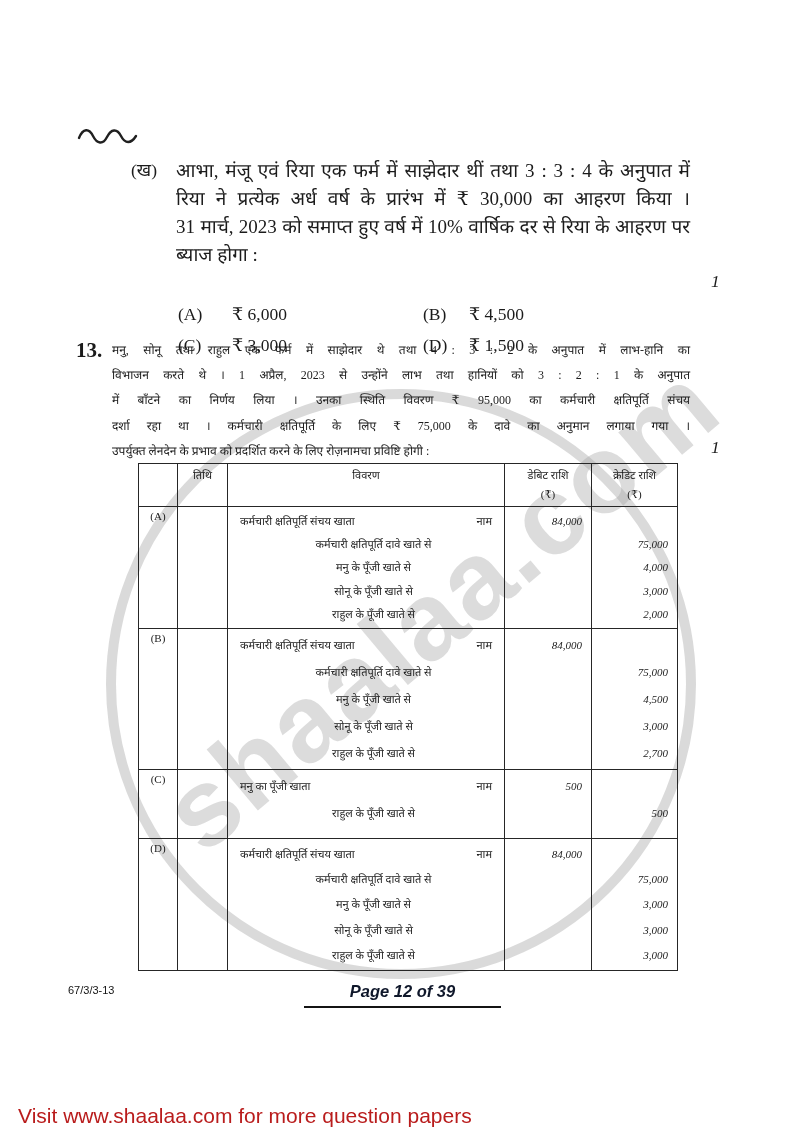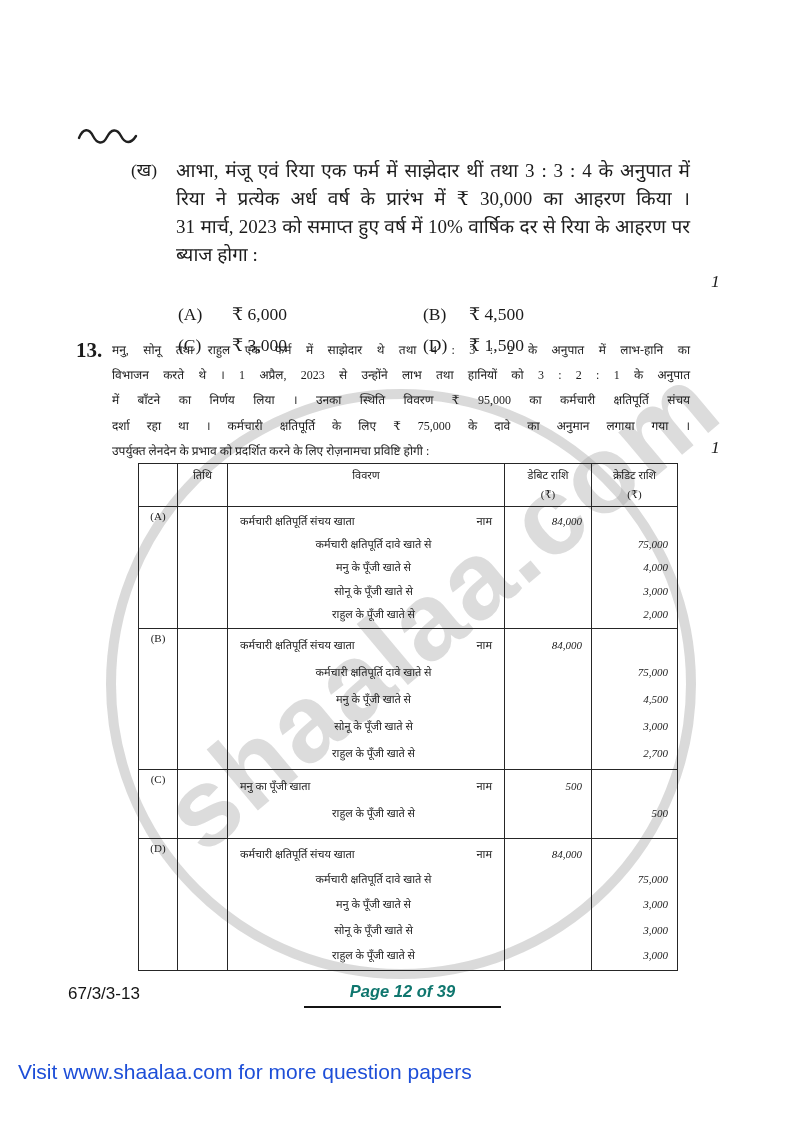--- a/index.html
+++ b/index.html
@@ -45,26 +45,26 @@
   .row-c td{padding-bottom:11px;}
   .row-d .tline{line-height:25.2px;}
   .cell.opt-c{text-align:center;}
   .cell.part .tline{display:flex;padding-left:12px;padding-right:12px;justify-content:center;}
   .cell.part .tline.ind{padding-left:27px;}
   .dr{margin-left:auto;padding-left:8px;}
   .cell.amt{text-align:right;}
   .cell.amt .tline{padding-right:9px;font-style:italic;}
   
   .footer-code{position:absolute;left:68px;top:984px;font-family:"Liberation Sans",sans-serif;
-               font-size:17px;color:#141414;}
+               font-size:11px;color:#141414;}
   .footer-page{position:absolute;left:304px;top:982px;width:197px;text-align:center;
                font-family:"Liberation Sans",sans-serif;font-style:italic;font-weight:600;
-               font-size:16.5px;color:#0f766e;border-bottom:2.2px solid #141414;padding-bottom:5px;}
-  .caption{position:absolute;left:18px;top:1060px;font-family:"Liberation Sans",sans-serif;
-           font-size:21px;color:#1d4ed8;}
+               font-size:16.5px;color:#0f172a;border-bottom:2.2px solid #141414;padding-bottom:5px;}
+  .caption{position:absolute;left:18px;top:1104px;font-family:"Liberation Sans",sans-serif;
+           font-size:21px;color:#b91c1c;}
 </style>
 </head>
 <body>
 
 <div class="page">
 
   <div class="wm-ring"></div>
   <div class="wm-text">shaalaa.com</div>
 
   <div class="layer">

